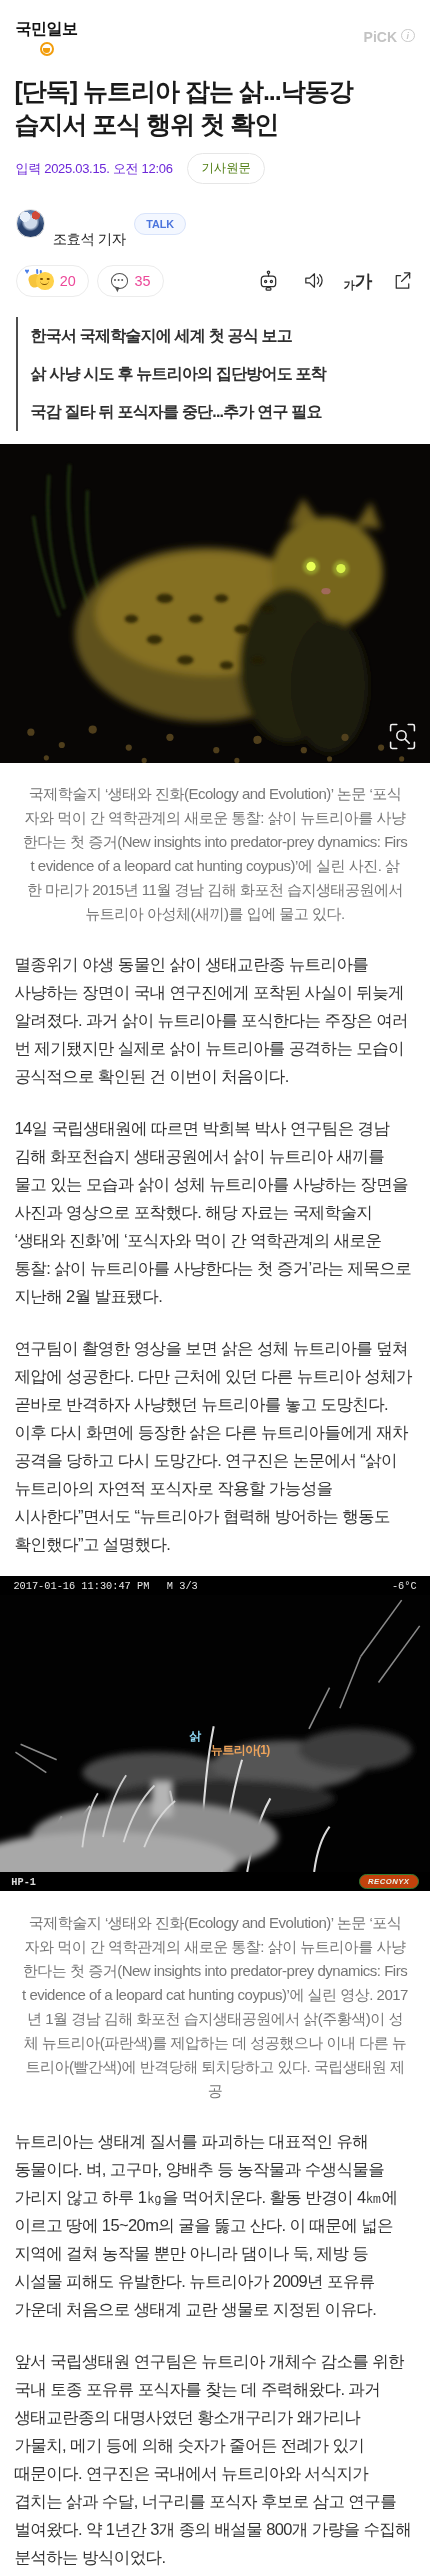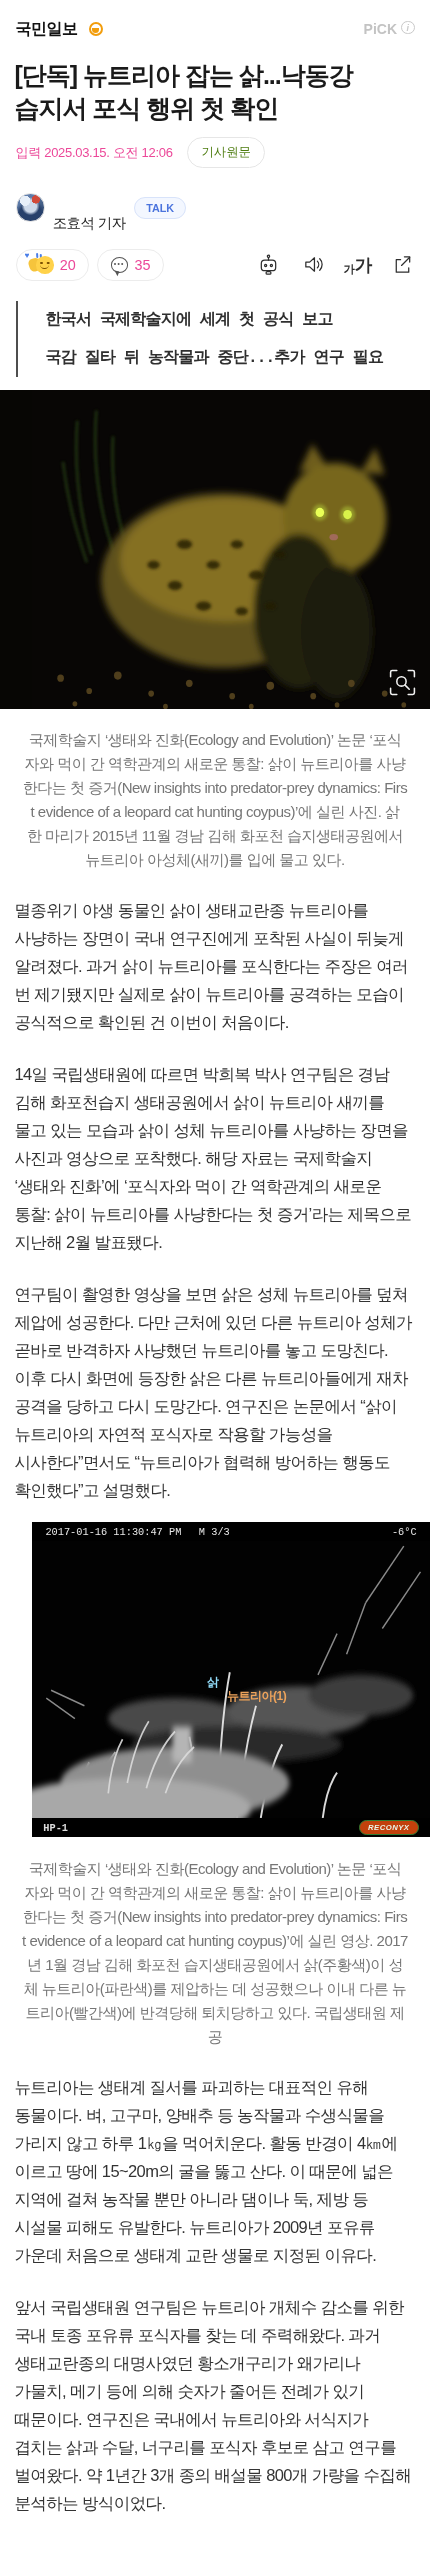--- a/index.html
+++ b/index.html
@@ -2,31 +2,31 @@
 <html style="font-size:8.2px"><head>
 <meta charset="utf-8">
 <style>
   * { margin:0; padding:0; box-sizing:border-box; }
   html,body { background:#ffffff; }
   body { width:430px; font-family:"Liberation Sans", sans-serif; color:#333; }
   .page { width:430px; background:#fff; overflow:hidden; }
 
   
   .hdr { display:flex; justify-content:space-between; align-items:center; padding:18.5px 15.5px 0 15.5px; }
-  .brand { display:flex; align-items:center; gap:11px; }
+  .brand { display:flex; align-items:center; gap:2px;flex-direction:column; }
   .brand-name { font-size:16px; font-weight:800; color:#111; letter-spacing:-0.5px; }
   .brand-mark { width:14px; height:14px; border:2.1px solid #f29d0c; border-radius:50%; position:relative; }
   .brand-mark::after { content:""; position:absolute; left:1.5px; right:1.5px; bottom:1px; height:4.6px; background:#f29d0c; border-radius:0 0 5.2px 5.2px; }
   .pick { display:flex; align-items:flex-start; gap:4.1px; color:#c3c3c3; font-weight:800; font-size:14px; letter-spacing:0; }
   .pick-i { width:13.4px; height:13.4px; border:1.3px solid #c9c9c9; border-radius:50%; color:#c9c9c9; font-size:8.8px; font-weight:700; display:flex; align-items:center; justify-content:center; font-style:italic; }
 
   
   h1.title { margin:19.6px 14.4px 0 14.4px; font-size:25px; line-height:33px; font-weight:800; color:#1a1a1a; letter-spacing:-1px; word-break:keep-all; }
   .meta { margin:12.4px 15.5px 0 15.5px; display:flex; align-items:center; gap:14.4px; }
-  .meta-date { font-size:13px; color:#ec4899; letter-spacing:-0.3px; }
+  .meta-date { font-size:13px; color:#6d28d9; letter-spacing:-0.3px; }
   .orig-btn { font-size:12.4px; color:#4d7c0f; background:#fff; border:1px solid #e6e6e6; border-radius:16.5px; padding:5.7px 13.4px; }
 
   
   .reporter { margin:14.4px 15.5px 0 15.5px; display:flex; align-items:center; gap:8.2px; }
   .avatar { width:29px; height:29px; border-radius:50%; background:
       radial-gradient(circle at 30% 25%, #e8f0fa 0 18%, transparent 19%),
       radial-gradient(circle at 70% 20%, #d04a3a 0 14%, transparent 15%),
       radial-gradient(circle at 50% 45%, #cdd9ea 0 30%, transparent 45%),
       radial-gradient(circle at 50% 80%, #27406b 0 45%, transparent 60%),
       linear-gradient(150deg,#6f8fc0,#23395c); border:0.5px solid #e2e2e2; }
@@ -48,25 +48,25 @@
   .bubble { width:17.5px; height:15.5px; border:1.5px solid #555; border-radius:50%; position:relative; }
   .bubble::before { content:""; position:absolute; left:2.1px; bottom:-4.6px; border-left:4.1px solid transparent; border-right:1.5px solid transparent; border-top:5.2px solid #555; transform:rotate(12deg); }
   .bubble::after { content:""; position:absolute; left:2.6px; top:5.2px; width:2.1px; height:2.1px; border-radius:50%; background:#555; box-shadow:3.6px 0 0 #555, 7.2px 0 0 #555; }
   .tools { display:flex; align-items:center; gap:20.6px; }
   .tool { width:24px; height:24px; display:flex; align-items:center; justify-content:center; }
   .tool svg { stroke:#2e2e2e; fill:none; stroke-width:2.6; stroke-linecap:round; stroke-linejoin:round; }
   .tsize { display:flex; align-items:flex-end; color:#2e2e2e; font-weight:700; }
   .tsize .s { font-size:11.3px; } .tsize .l { font-size:17.5px; }
 
   
-  .summary { margin:20.6px 15.5px 0 15.5px; border-left:2.6px solid #4e4e4e; padding-left:28px;font-family:Liberation Mono, monospace; }
+  .summary { margin:20.6px 15.5px 0 15.5px; border-left:2.6px solid #4e4e4e; padding-left:13px; }
   .summary p { font-size:16px; font-weight:800; color:#2f2f2f; line-height:38px; letter-spacing:-0.8px; }
 
   
-  figure { position:relative;padding-left:32px; }
+  figure { position:relative; }
   .fig1 { margin-top:12.4px; height:319px; background:#070604; }
   .fig1 svg { display:block; width:100%; height:100%; }
   .magnify { position:absolute; right:13.4px; bottom:11.3px; width:29px; height:29px; opacity:.95; }
   .magnify svg { width:100%; height:100%; stroke:#fff; fill:none; stroke-width:3; stroke-linecap:round; }
 
   .caption { margin:19.6px 21.6px 0 21.6px; text-align:center; font-size:15px; line-height:24px; color:#767676; letter-spacing:-0.5px; word-break:break-all; }
 
   p.body { margin:24px 14.4px 0 14.4px; font-size:16.5px; line-height:28px; color:#333; letter-spacing:-0.6px; word-break:keep-all; }
 
   
@@ -156,21 +156,22 @@
           <path d="M20 14 h-9 v26 h26 v-9"></path>
           <line x1="22" y1="26" x2="39" y2="9"></line>
           <path d="M28 8 h11 v11"></path>
         </svg>
       </span>
     </div>
   </div>
 
   <blockquote class="summary">
     <p>한국서 국제학술지에 세계 첫 공식 보고</p>
-    <p>국감 질타 뒤 농작물과 중단...추가 연구 필요</p>
+    <p>삵 사냥 시도 후 뉴트리아의 집단방어도 포착</p>
+    <p>국감 질타 뒤 포식자를 중단...추가 연구 필요</p>
   </blockquote>
 
   <figure class="fig1">
     <svg viewBox="0 0 835 620" preserveAspectRatio="none">
       <defs>
         <filter id="soft">
             <feGaussianBlur stdDeviation="7"></feGaussianBlur>
           </filter>
         <filter id="soft2">
             <feGaussianBlur stdDeviation="3"></feGaussianBlur>

